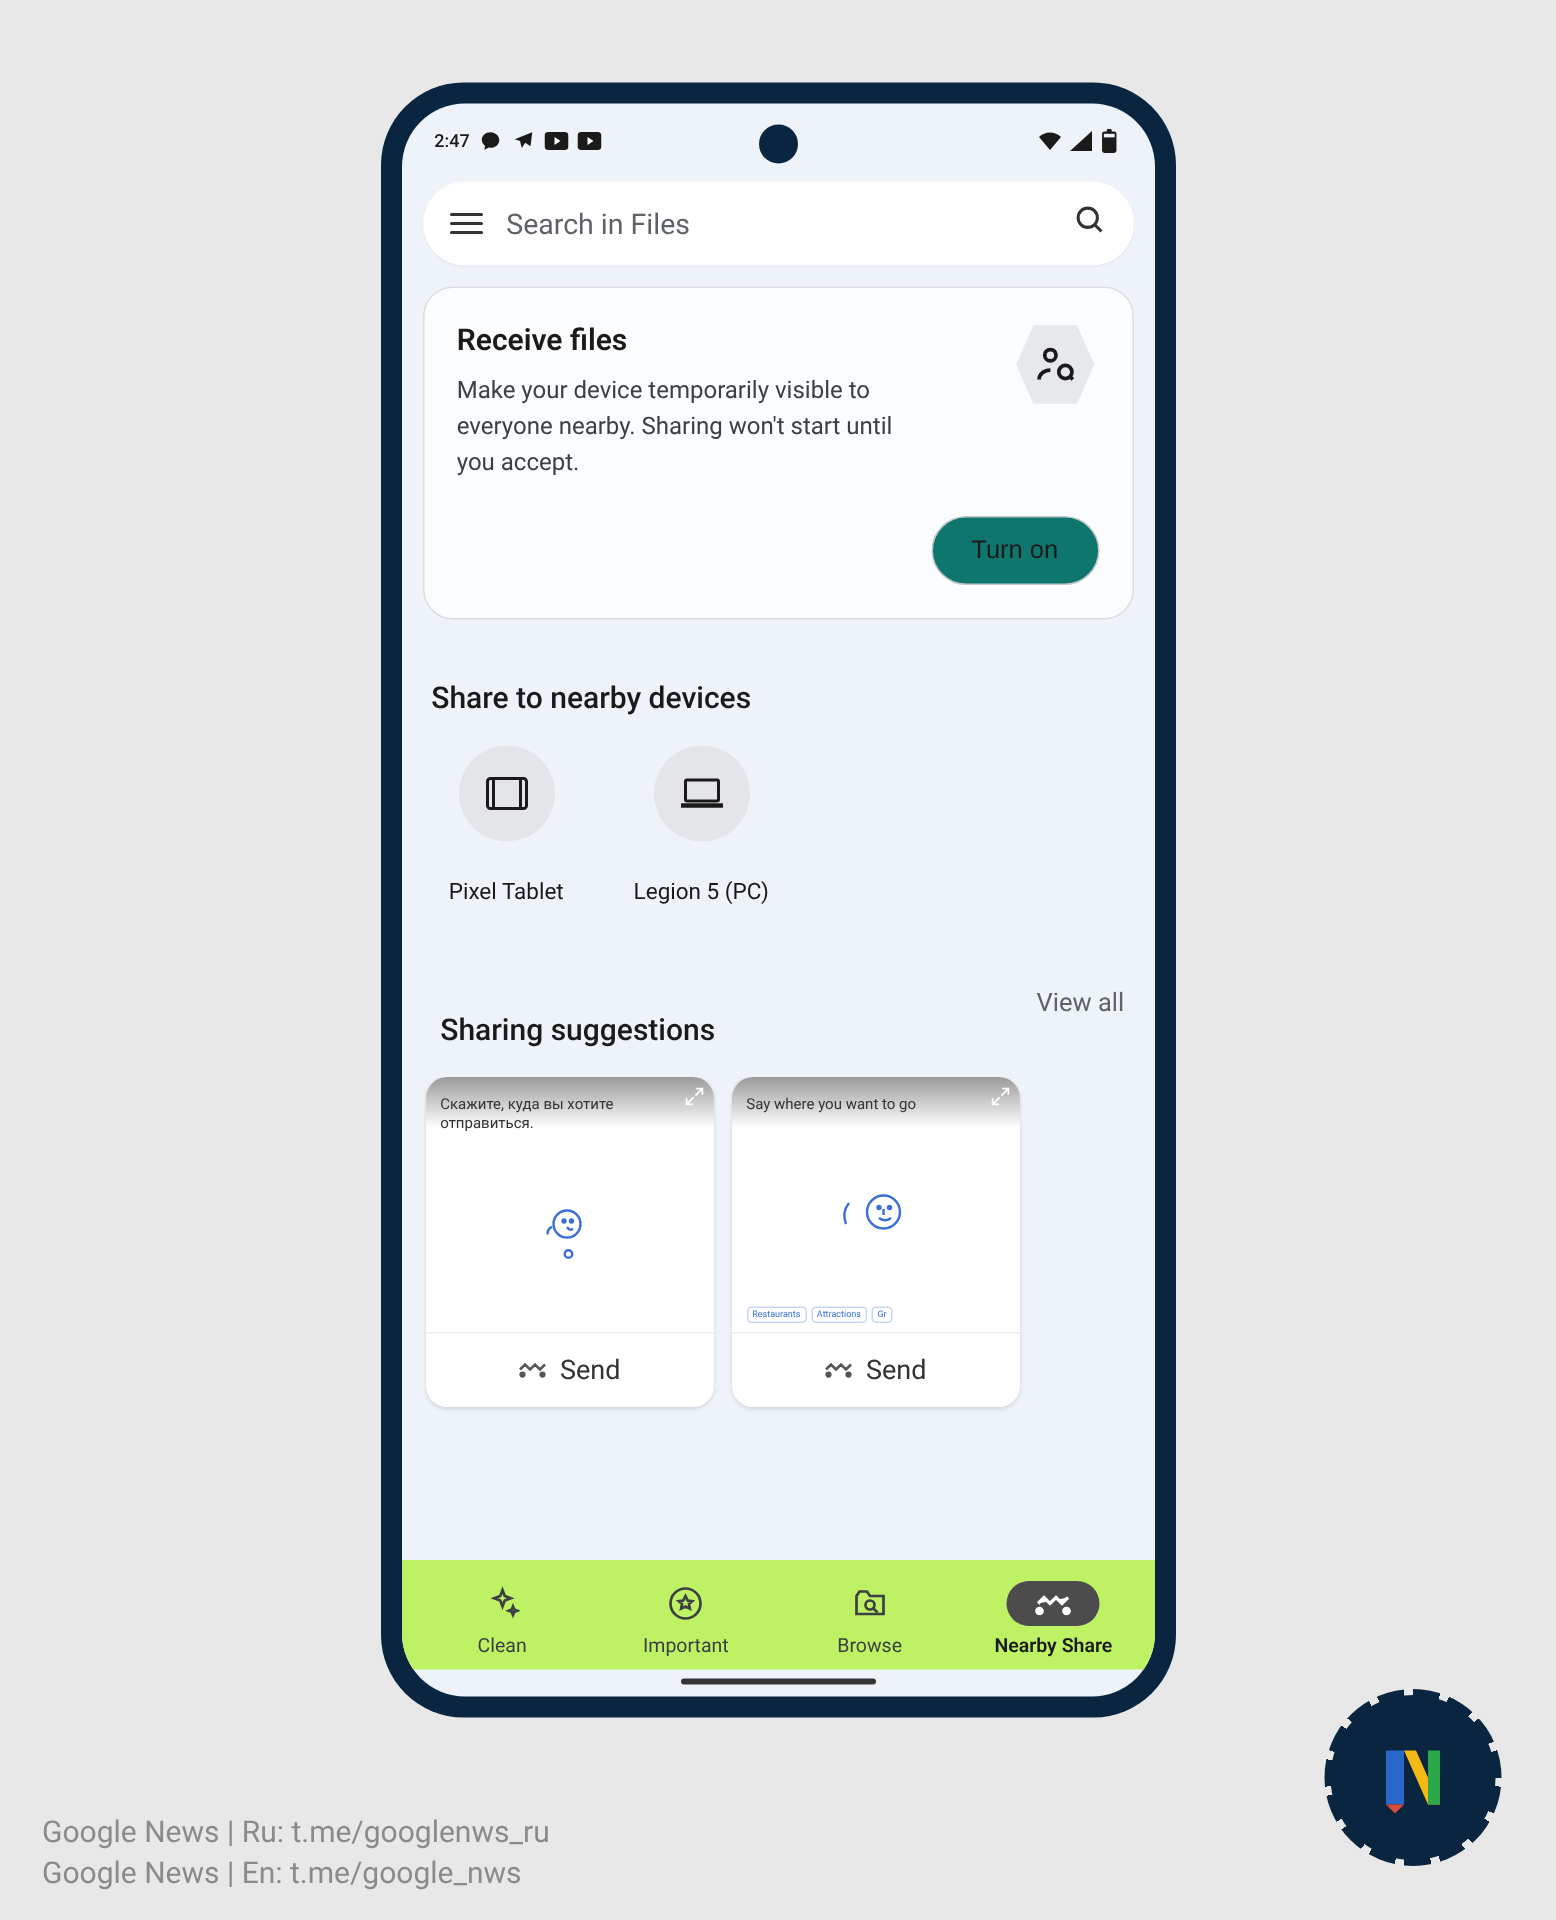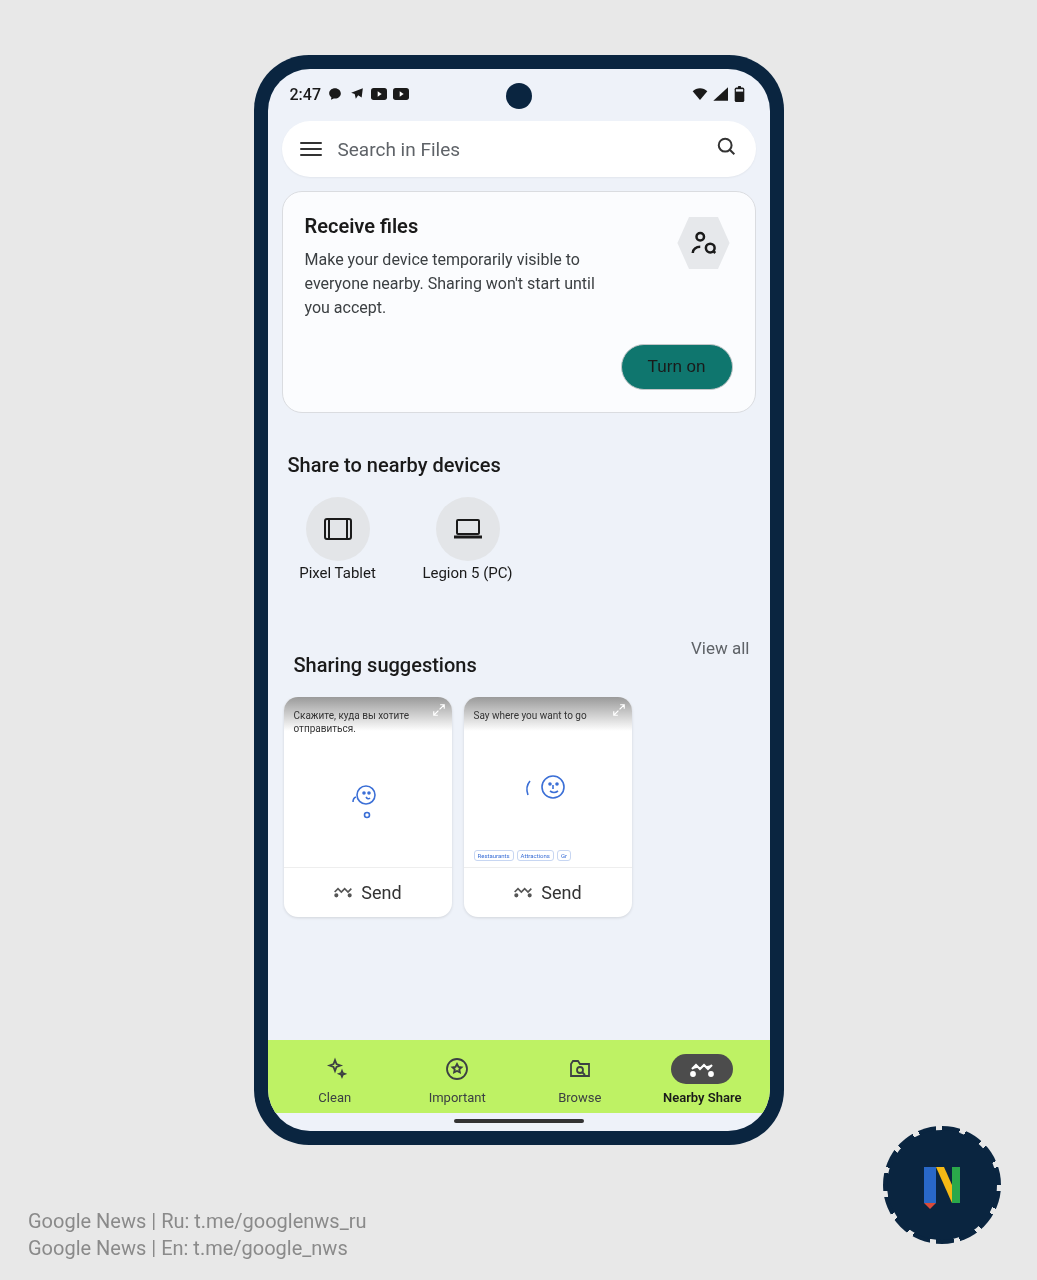--- a/index.html
+++ b/index.html
@@ -43,21 +43,21 @@
     border-radius: 50%;
     z-index: 10;
   }
   .status-bar {
     display: flex;
     justify-content: space-between;
     align-items: center;
     padding: 14px 22px 8px 22px;
     height: 44px;
   }
-  .status-left { display: flex; align-items: center; gap: 6px; font-size: 16px; font-weight: 500; color: #1a1a1a; }
+  .status-left { display: flex; align-items: center; gap: 6px; font-size: 12px; font-weight: 500; color: #1a1a1a; }
   .status-right { display: flex; align-items: center; gap: 4px; }
   .status-icon { width: 16px; height: 16px; display: inline-flex; align-items: center; justify-content: center; }
   .search-bar {
     margin: 8px 14px 14px 14px;
     background: #fff;
     border-radius: 30px;
     height: 56px;
     display: flex;
     align-items: center;
     padding: 0 18px;
@@ -93,21 +93,21 @@
     background: #0f766e;
     border-radius: 26px;
     padding: 12px 26px;
     font-size: 17px;
     font-weight: 500;
     color: #1a1a1a;
     cursor: pointer;
   }
   .section-title { font-size: 20px; font-weight: 500; color: #1a1a1a; margin-bottom: 20px; padding: 0 6px; margin-top: 33px; }
   .devices-row { display: flex; gap: 30px; padding: 0 6px; margin-bottom: 36px; }
-  .device-item { display: flex; flex-direction: column; align-items: center; gap: 3px; cursor: pointer; width: 100px; }
+  .device-item { display: flex; flex-direction: column; align-items: center; gap: 24px; cursor: pointer; width: 100px; }
   .device-circle {
     width: 64px; height: 64px;
     background: #e3e5e8;
     border-radius: 50%;
     display: flex; align-items: center; justify-content: center;
     position: relative;
   }
   .device-circle::before {
     content: '';
     position: absolute;
@@ -115,21 +115,21 @@
     border-radius: 50%;
     background: repeating-conic-gradient(#e3e5e8 0deg 20deg, transparent 20deg 30deg);
     z-index: -1;
     opacity: 0.3;
   }
   .device-label { font-size: 15px; color: #1a1a1a; text-align: center; line-height: 1.3; }
   .suggestions-header { display: flex; justify-content: space-between; align-items: center; margin-bottom: 20px; padding: 0 6px; }
   .view-all { color: #5f6368; font-size: 17px; cursor: pointer; }
   .suggestions-row { display: flex; gap: 12px; overflow-x: hidden; padding: 0 2px 10px 2px; }
   .suggestion-card {
-    width: 168px;
+    width: 192px;
     flex-shrink: 0;
     background: #fff;
     border-radius: 14px;
     overflow: hidden;
     box-shadow: 0 1px 3px rgba(0,0,0,0.12);
     display: flex;
     flex-direction: column;
   }
   .suggestion-preview {
     height: 170px;

